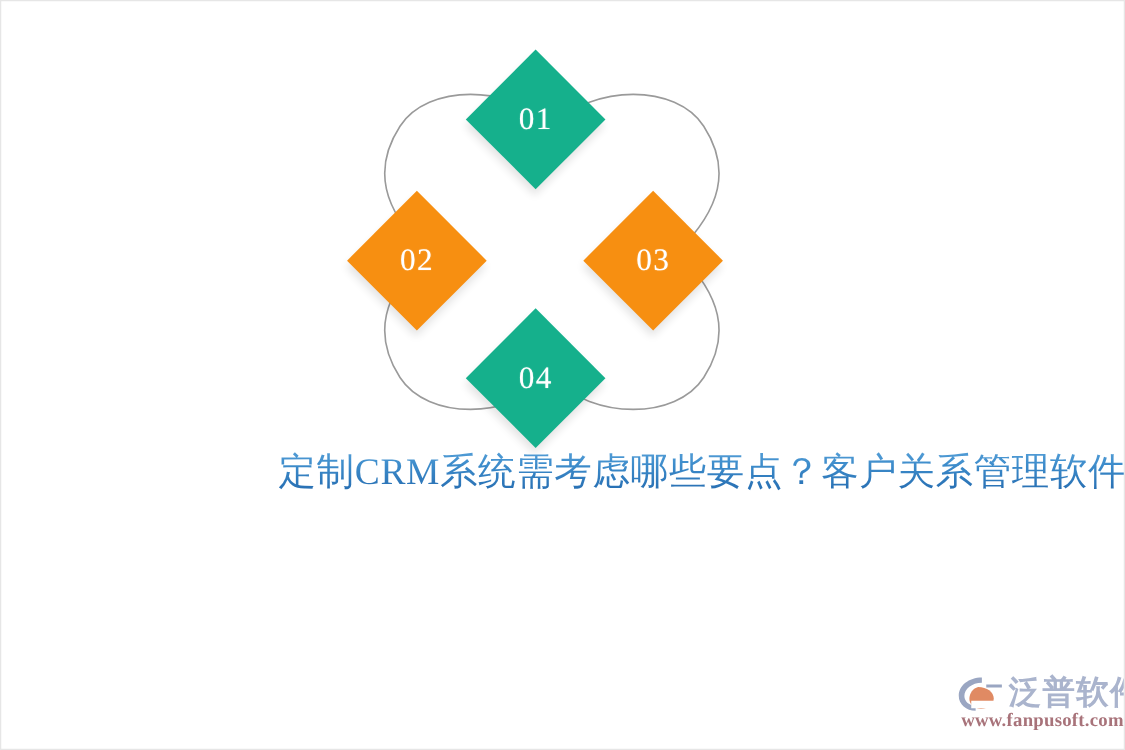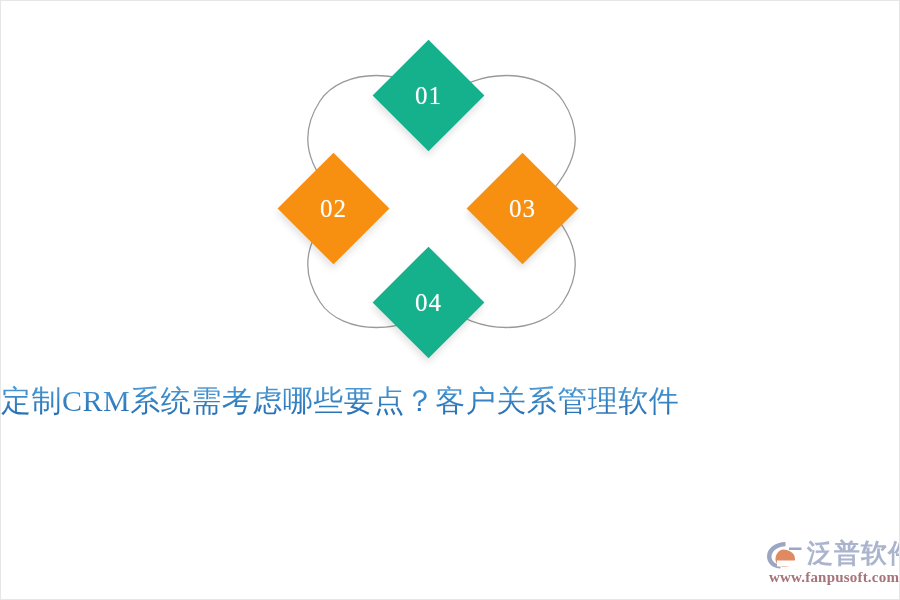--- a/index.html
+++ b/index.html
@@ -64,23 +64,23 @@
   
   #d01 { left: 110px; top:  17px; }
   #d02 { left:  15px; top: 130px; }
   #d03 { left: 204px; top: 130px; }
   #d04 { left: 110px; top: 224px; }
 
   
   #title {
     position: absolute;
     left: 0;
-    top: 376px;
+    top: 353px;
     width: 900px;
-    text-align: left;
+    text-align: right;
     font-family: "Liberation Serif", "DejaVu Serif", serif;
     font-size: 30px;
     line-height: 47px;
     letter-spacing: 0.5px;
     background: linear-gradient(to bottom, #62a9de 0%, #3d8ccb 38%, #1e62a8 100%);
     -webkit-background-clip: text;
     background-clip: text;
     color: transparent;
     -webkit-text-fill-color: transparent;
   }

